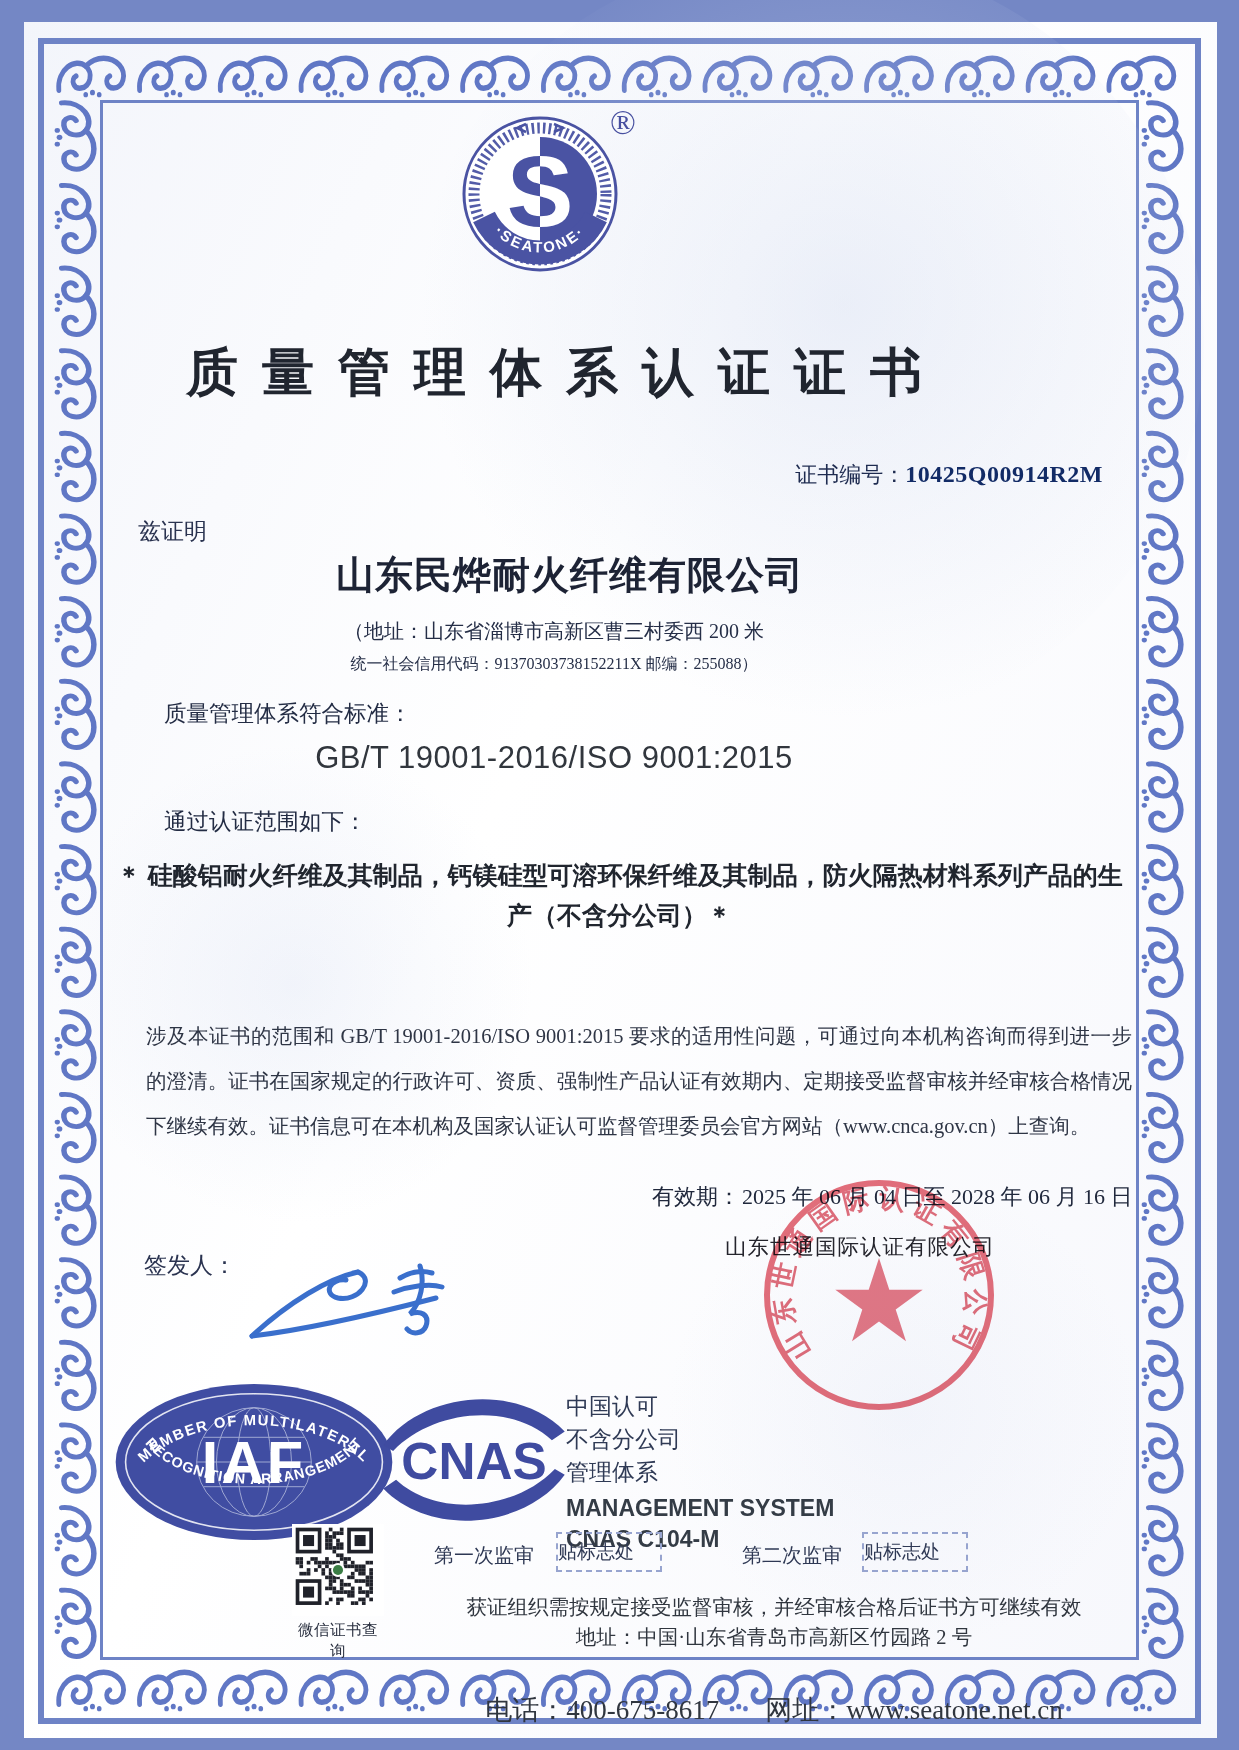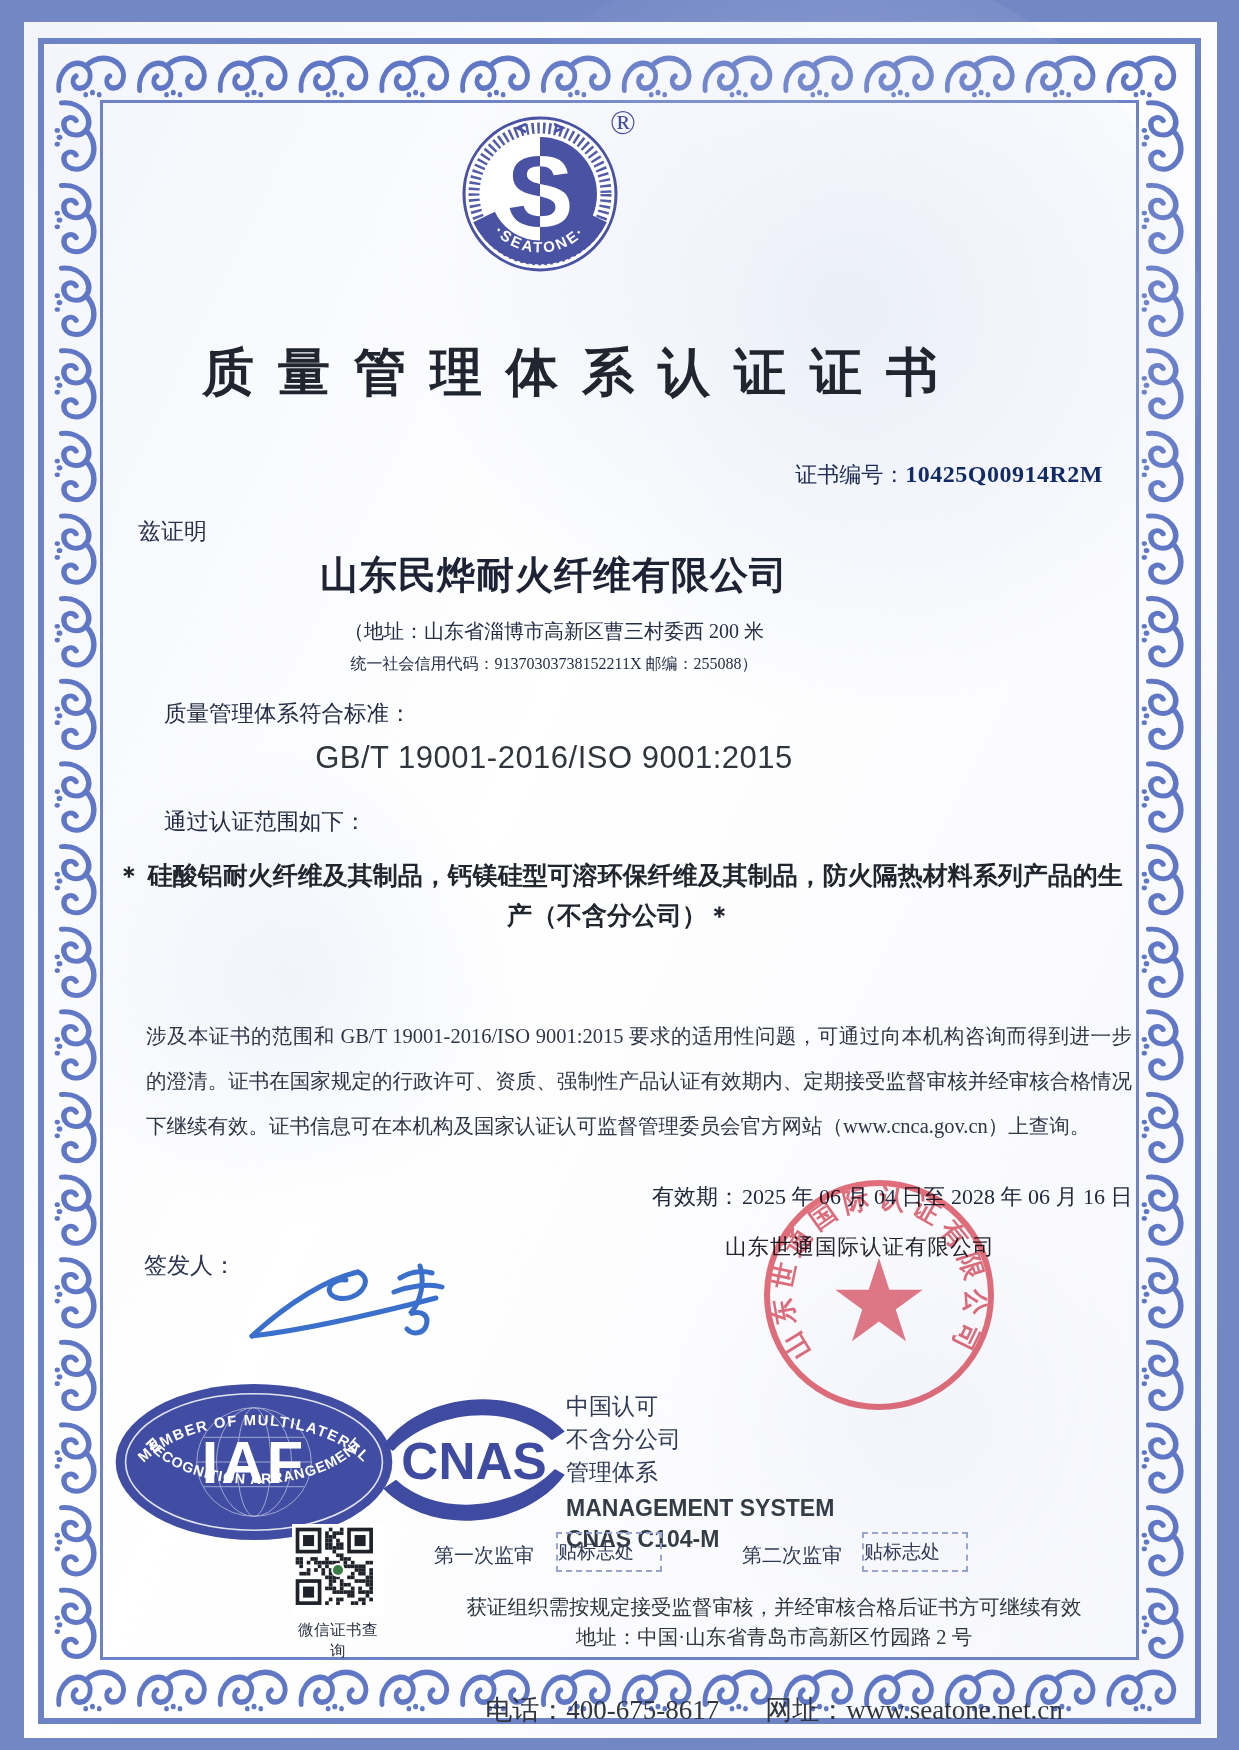--- a/index.html
+++ b/index.html
@@ -23,25 +23,25 @@
   
   .wm-a{position:absolute;left:300px;top:-150px;width:800px;height:780px;border-radius:50%;
         background:radial-gradient(ellipse at 55% 45%,rgba(205,215,238,.40) 0%,rgba(205,215,238,.14) 46%,rgba(205,215,238,0) 68%);}
   .wm-b{position:absolute;left:-70px;top:620px;width:520px;height:520px;border-radius:50%;
         background:radial-gradient(circle,rgba(209,218,240,.28),rgba(209,218,240,0) 65%);}
   .wm-c{position:absolute;left:520px;top:1050px;width:560px;height:520px;border-radius:50%;
         background:radial-gradient(circle,rgba(212,220,240,.20),rgba(212,220,240,0) 62%);}
   
   .centered{position:absolute;left:0;width:900px;text-align:center;}
   .title{top:234px;font-size:52px;font-weight:bold;color:#20252f;
-         letter-spacing:24px;text-indent:24px;margin-left:16px;}
+         letter-spacing:24px;text-indent:24px;}
   .certno{position:absolute;right:32px;top:356px;font-size:22px;color:#1e2b50;}
   .certno b{font-size:24px;color:#122b66;letter-spacing:.5px;font-family:"Liberation Serif",serif;}
   .certify{position:absolute;left:34px;top:412px;font-size:23px;color:#2a3350;}
-  .company{top:446px;font-size:38px;font-weight:600;color:#1d2335;letter-spacing:1px;}
+  .company{top:446px;font-size:38px;font-weight:600;color:#1d2335;letter-spacing:1px;padding-left:16px;}
   .addr1{top:514px;font-size:20px;color:#252e47;}
   .addr2{top:550px;font-size:16px;color:#252e47;}
   .lbl{position:absolute;left:32px;font-size:22.5px;color:#232c44;margin-left:28px;}
   .standard{top:636px;font-family:"Liberation Sans","DejaVu Sans",sans-serif;
             font-size:31px;color:#31363d;letter-spacing:.5px;}
   .scope{position:absolute;left:0;top:752px;width:1031px;text-align:center;
          font-weight:bold;font-size:25px;line-height:40px;color:#20252e;}
   .note{position:absolute;left:42px;top:910px;width:986px;font-size:20.5px;
         line-height:45px;text-align:justify;color:#2e3545;}
   .daterow span.v{margin-left:2px;}

